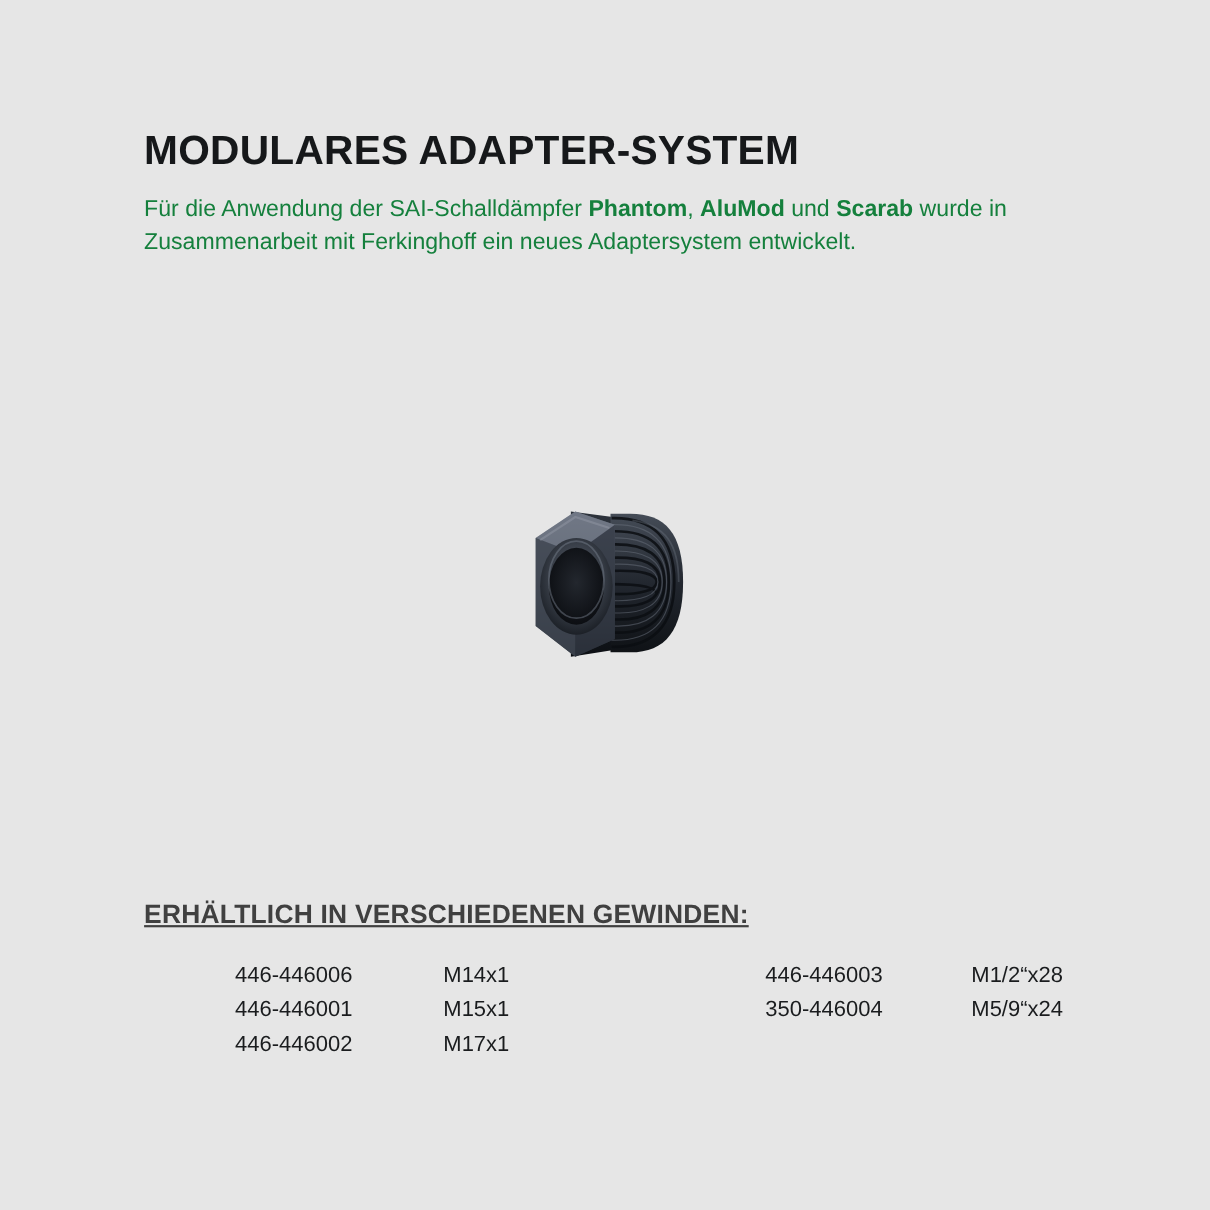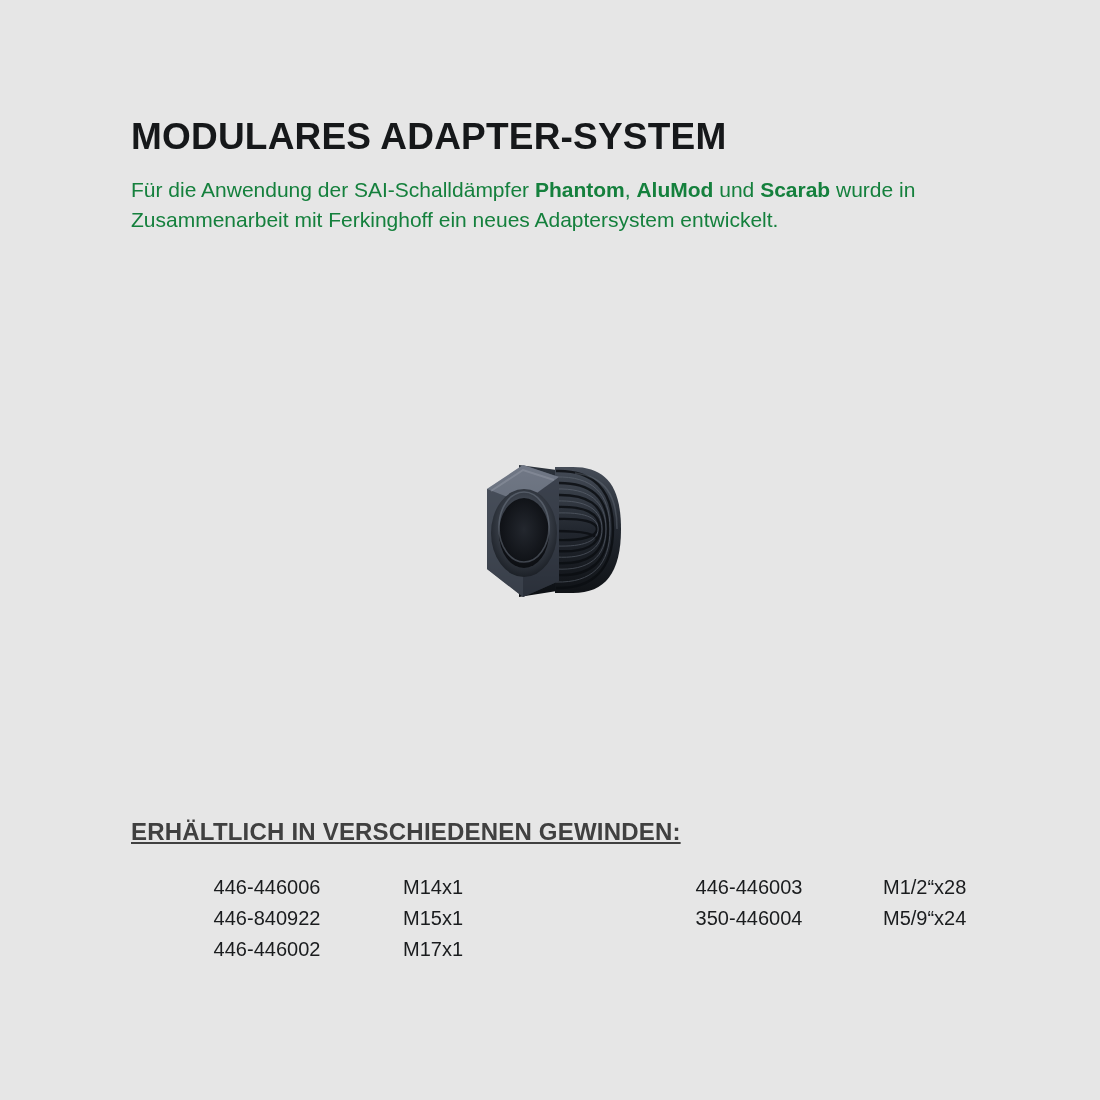--- a/index.html
+++ b/index.html
@@ -166,21 +166,21 @@
     <h2 class="threads-title">ERHÄLTLICH IN VERSCHIEDENEN GEWINDEN:</h2>
     <table class="threads-table">
       <tbody>
         <tr>
           <td class="col-code-1">446-446006</td>
           <td class="col-thread-1">M14x1</td>
           <td class="col-code-2">446-446003</td>
           <td class="col-thread-2">M1/2“x28</td>
         </tr>
         <tr>
-          <td class="col-code-1">446-840922</td>
+          <td class="col-code-1">446-446001</td>
           <td class="col-thread-1">M15x1</td>
           <td class="col-code-2">350-446004</td>
           <td class="col-thread-2">M5/9“x24</td>
         </tr>
         <tr>
           <td class="col-code-1">446-446002</td>
           <td class="col-thread-1">M17x1</td>
           <td class="col-code-2"></td>
           <td class="col-thread-2"></td>
         </tr>

